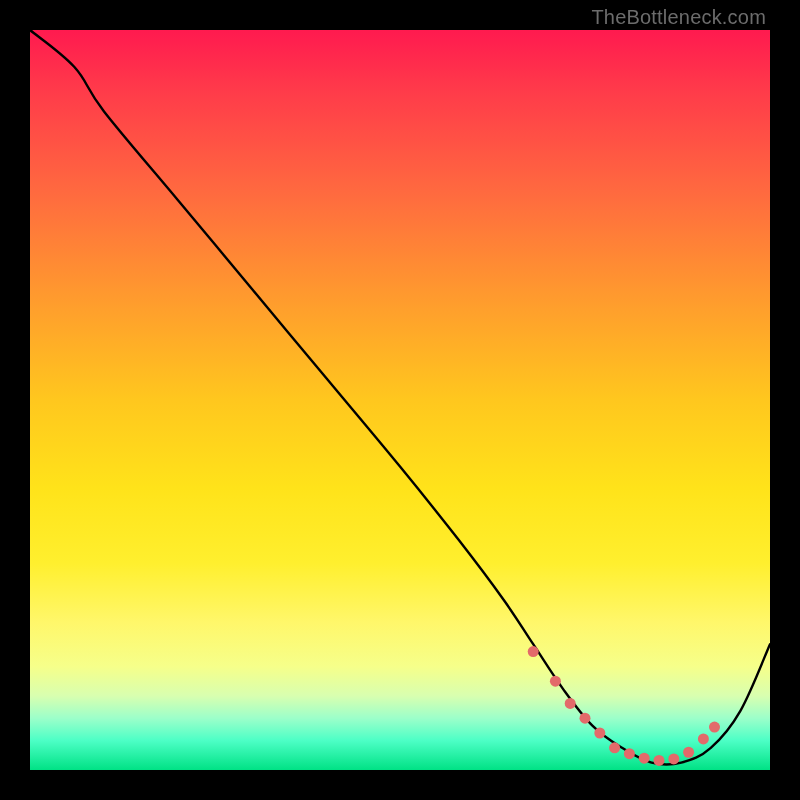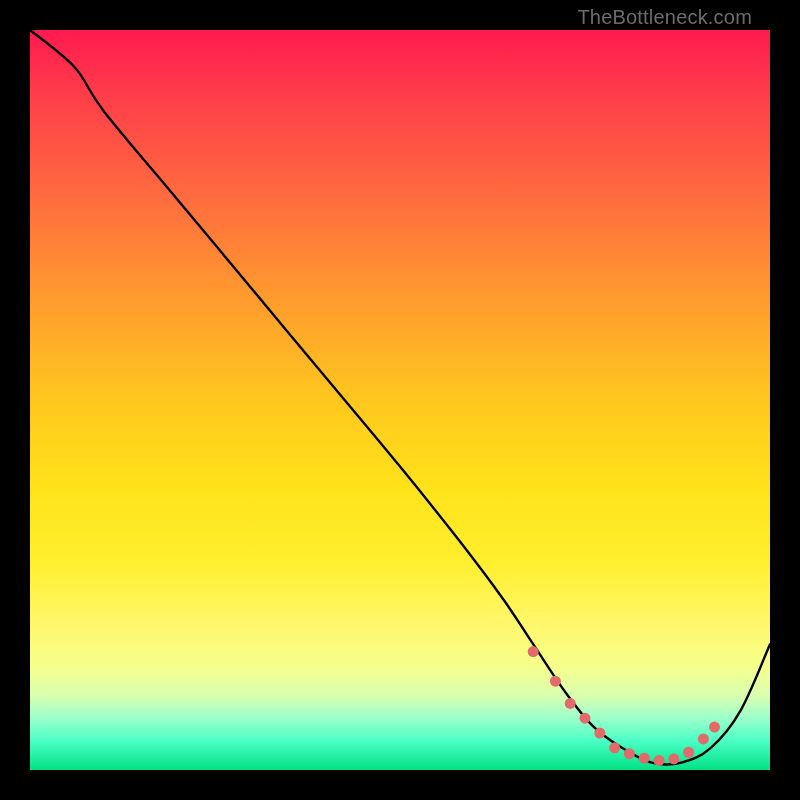--- a/index.html
+++ b/index.html
@@ -39,21 +39,21 @@
       #f6ff8a 86%,
       #d8ffb0 90%,
       #9cffca 93%,
       #4dffc6 96%,
       #00e285 100%
     );
   }
   .watermark {
     position: absolute;
     top: 6px;
-    right: 48px;
+    right: 34px;
     color: #6c6c6c;
     font-size: 20px;
     font-weight: 500;
     letter-spacing: 0.2px;
     user-select: none;
   }
   svg.curve {
     position: absolute;
     left: 0;
     top: 0;

